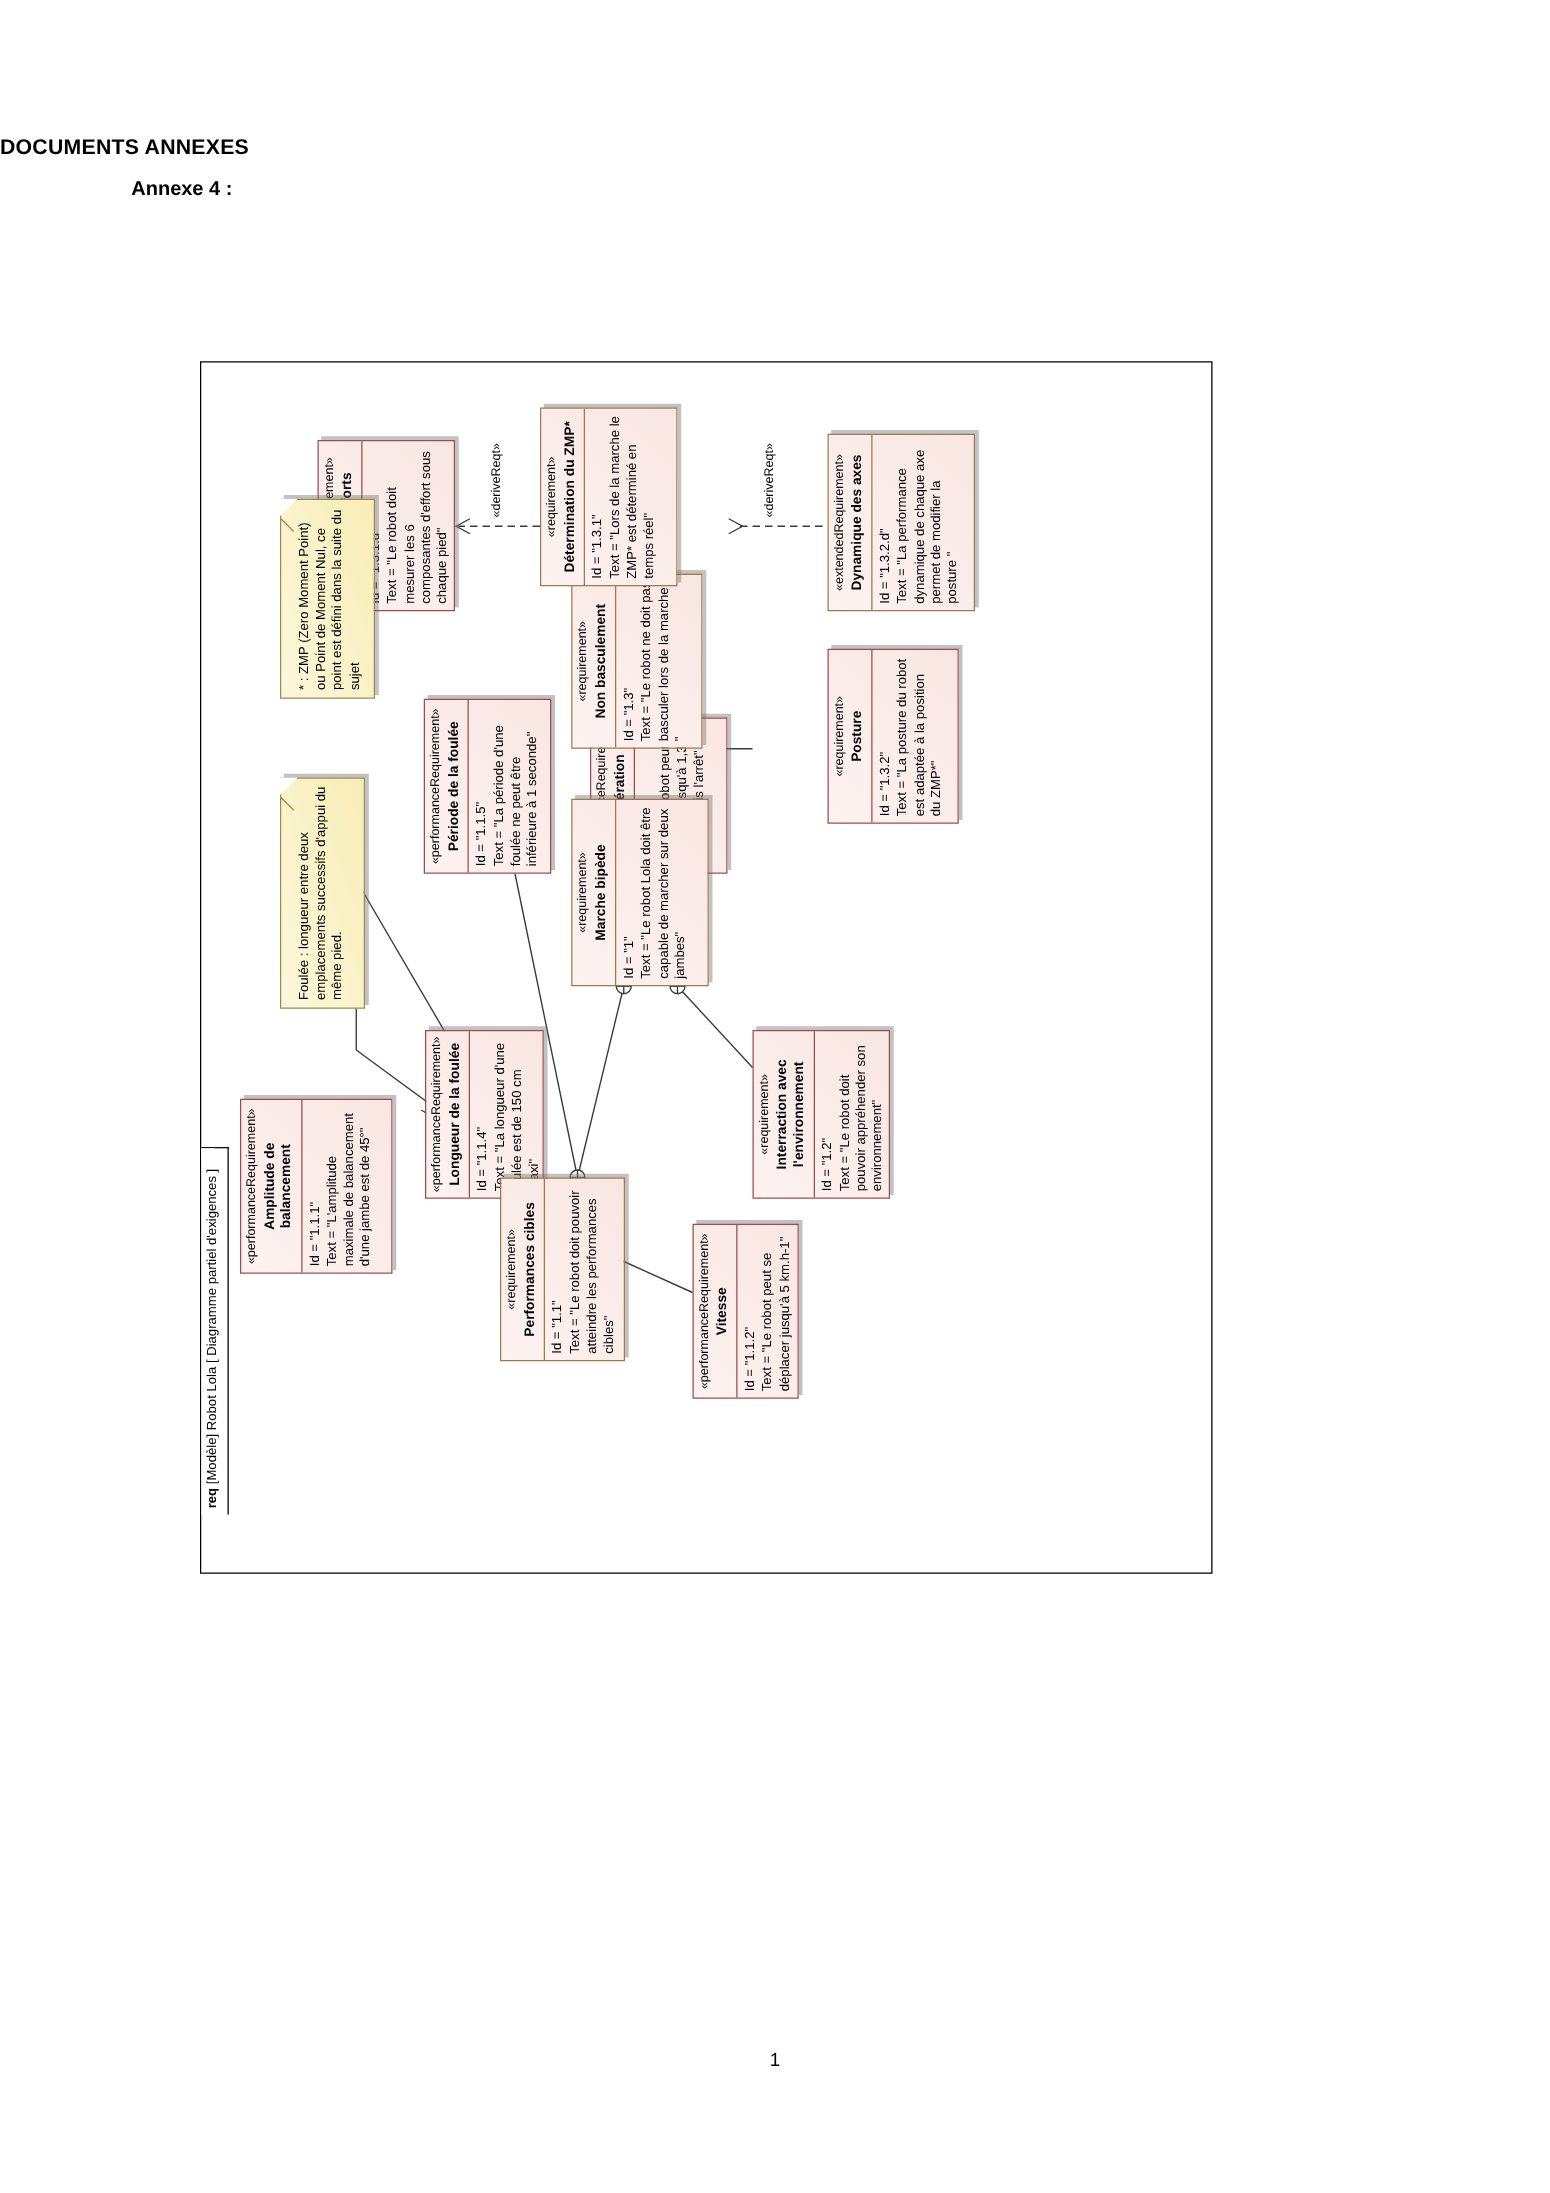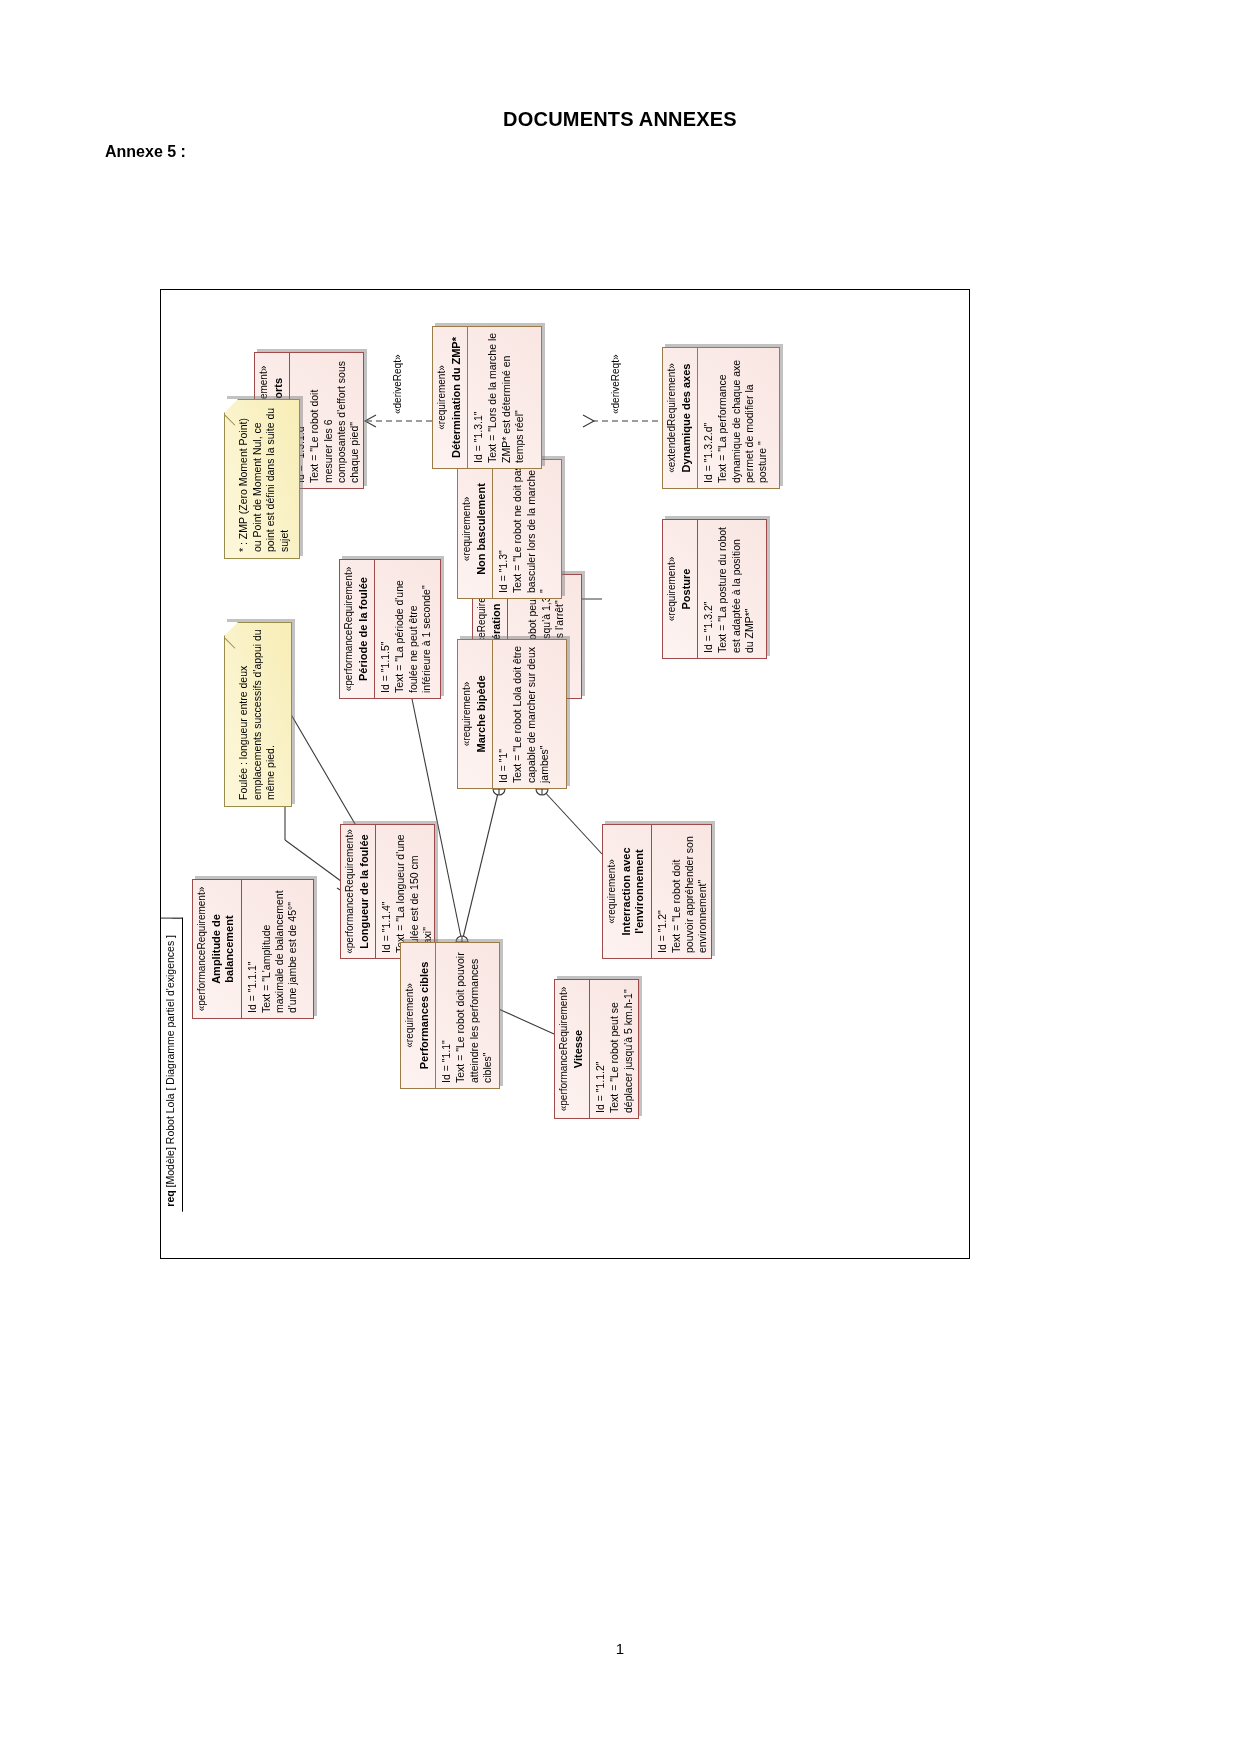--- a/index.html
+++ b/index.html
@@ -1,21 +1,21 @@
 <!DOCTYPE html>
 <html><head>
 <meta charset="utf-8">
 <style>
   html,body{margin:0;padding:0;background:#ffffff;}
   body{width:1240px;height:1754px;position:relative;font-family:"Liberation Sans",sans-serif;color:#000;}
 
   
   #page-title{
-    position:absolute;top:108px;left:0;width:1240px;text-align:center;
-    font-size:20px;font-weight:bold;letter-spacing:.2px;
+    position:absolute;top:108px;left:0;width:1240px;
+    font-size:17px;font-weight:bold;letter-spacing:.2px;
   }
   #annexe-label{
     position:absolute;top:143px;left:105px;
     font-size:16px;font-weight:bold;
   }
   #page-number{
     position:absolute;top:1640px;left:0;width:1240px;text-align:center;font-size:15px;
   }
 
   
@@ -100,21 +100,21 @@
   #wires .dash{stroke-dasharray:6 4;}
 
   .xlabel{
     position:absolute;font-size:10px;white-space:nowrap;background:transparent;
   }
 </style>
 </head>
 <body>
 
 <div id="page-title">DOCUMENTS ANNEXES</div>
-<div id="annexe-label">Annexe 5 :</div>
+<div id="annexe-label">Annexe 4 :</div>
 <div id="page-number">1</div>
 
 <div id="diagram-frame">
 
   <div id="frame-tag-wrap">
     <div id="frame-tag">
       <span class="clip"></span>
       <b>req</b>
       <span>[Modèle] Robot Lola [ Diagramme partiel d'exigences ]</span>
     </div>

